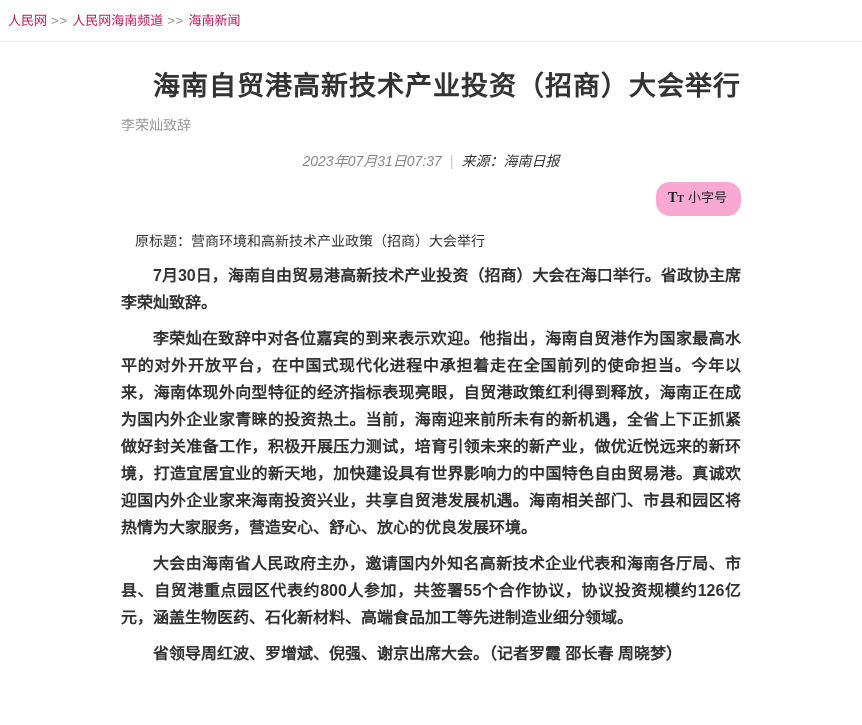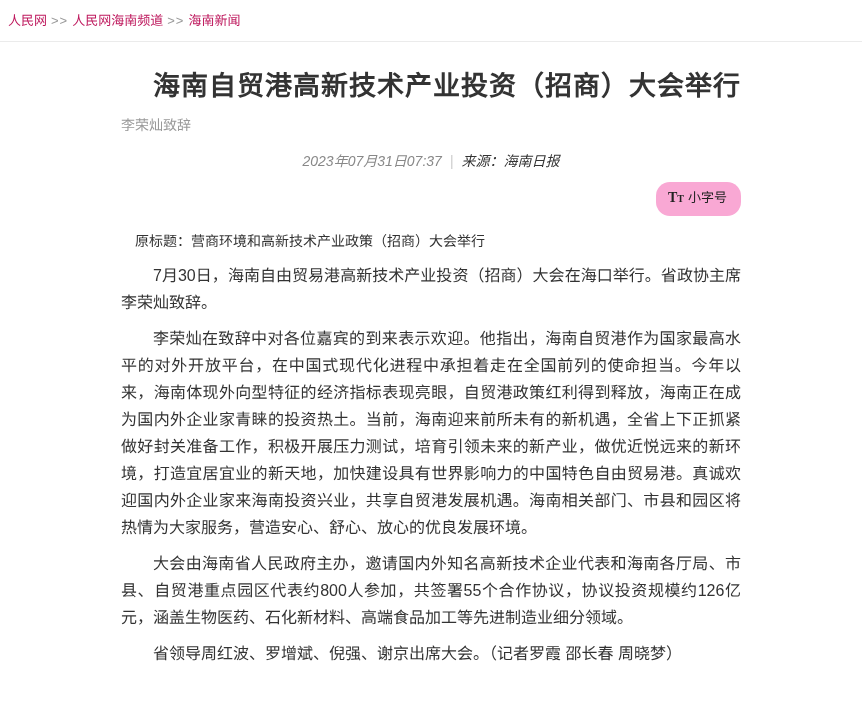--- a/index.html
+++ b/index.html
@@ -103,20 +103,21 @@
     margin: 4px 0 12px 0;
     text-indent: 1em;
   }
   .article p.body-para {
     font-size: 16px;
     line-height: 27px;
     color: #333333;
     text-indent: 2em;
     margin: 0 0 9px 0;
     text-align: justify;
+    font-weight: bold;
   }
 </style>
 </head>
 <body>
 
 <div class="page">
 
   <nav class="breadcrumb">
     <a>人民网</a><span class="sep">&gt;&gt;</span><a>人民网海南频道</a><span class="sep">&gt;&gt;</span><a>海南新闻</a>
   </nav>

